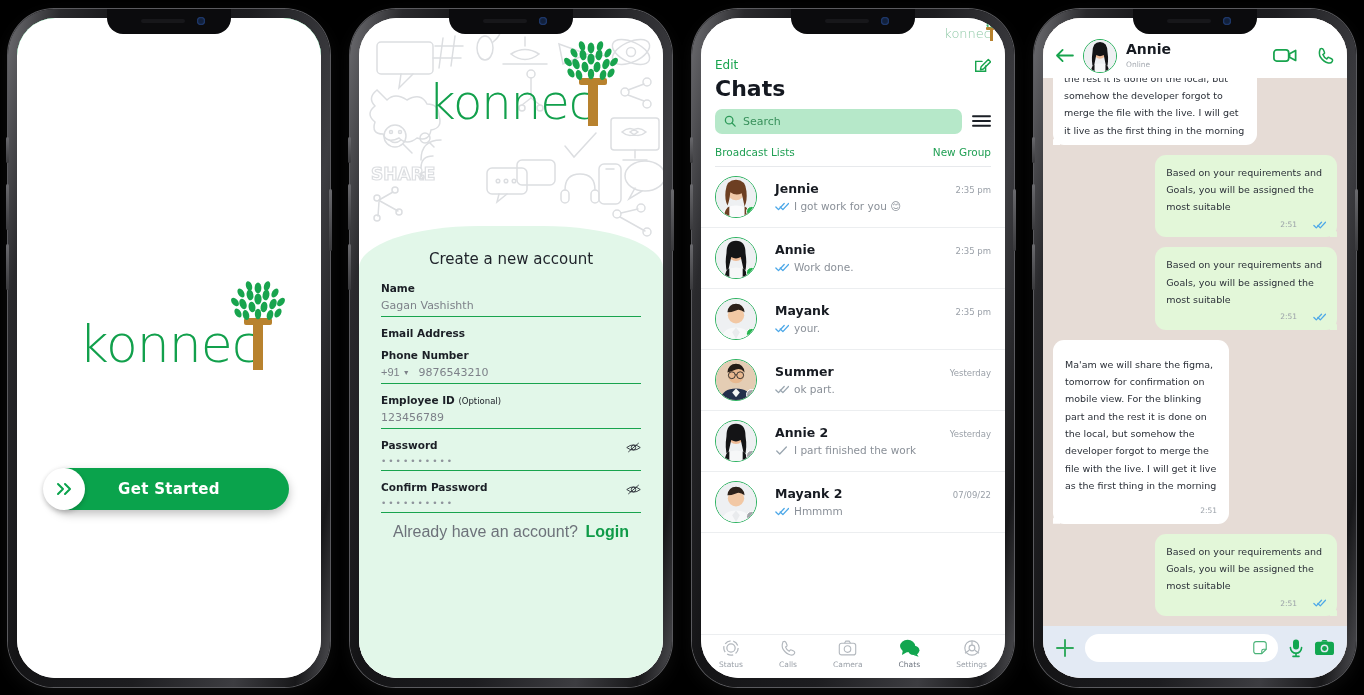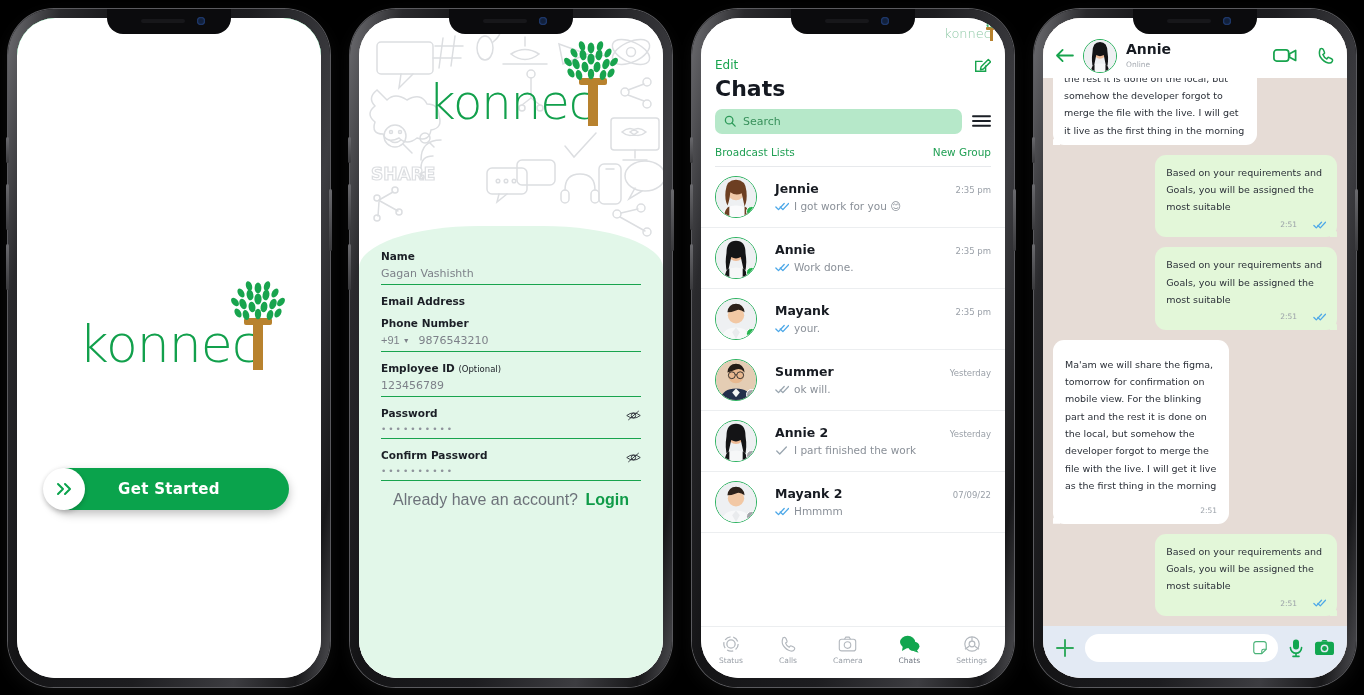--- a/index.html
+++ b/index.html
@@ -209,21 +209,21 @@
   }
   .dot.on { background: #26b44f; }
   .dot.off { background: #a3a6ab; }
   .crbody { flex: 1; min-width: 0;}
   .crtop { display:flex; align-items: baseline; justify-content: space-between;}
   .crname { font-size: 12.5px; font-weight: 700; color: #171b22; font-family:"DejaVu Sans",sans-serif;}
   .crtime { font-size: 8.5px; color: #9aa0a8; font-family:"DejaVu Sans",sans-serif;}
   .crmsg { display:flex; align-items:center; gap:5px; margin-top: 4px;}
   .crmsg .txt { font-size: 10.5px; color: #8a9098; font-family:"DejaVu Sans",sans-serif;}
   .tabbar {
-    height: 52px; border-top: 1px solid #eceef0;
+    height: 44px; border-top: 1px solid #eceef0;
     display:flex; align-items:center; justify-content: space-around; padding-bottom: 4px;
   }
   .tab { display:flex; flex-direction: column; align-items:center; gap: 3px; cursor:pointer;}
   .tab .tl { font-size: 7.5px; color: #9aa0a8; font-family:"DejaVu Sans",sans-serif;}
   .tab.active .tl { color: #6f7680; }
 
   
   .p4 { position:absolute; inset:0; background:#e6dcd6; display:flex; flex-direction:column;}
   .p4-head {
     height: 60px; background:#fff; display:flex; align-items:center; gap: 9px;
@@ -482,20 +482,21 @@
                 <ellipse cx="51" cy="33" rx="3" ry="5" transform="rotate(30 51 33)"></ellipse>
               <ellipse cx="19" cy="35" rx="3.2" ry="5.2" transform="rotate(-14 19 35)"></ellipse>
                 <ellipse cx="43" cy="35" rx="3.2" ry="5.2" transform="rotate(14 43 35)"></ellipse>
               <ellipse cx="31" cy="34" rx="3.2" ry="5.2"></ellipse>
             </g>
           </svg>
         </div>
       </div>
 
       <div class="p2-form">
+        <div class="p2-title">Create a new account</div>
 
         <div class="field">
           <div class="flabel">Name</div>
           <div class="fline">
               <div class="fval">Gagan Vashishth</div>
             </div>
         </div>
 
         <div class="field">
           <div class="flabel">Email Address</div>
@@ -737,21 +738,21 @@
                 <span class="crname">Summer</span>
                 <span class="crtime">Yesterday</span>
               </div>
               <div class="crmsg">
                 <span>
                   <svg width="14" height="9" viewBox="0 0 16 10">
                       <path d="M1 5.6 l3 3 l6.5 -7" fill="none" stroke="#9aa6b0" stroke-width="1.5" stroke-linecap="round" stroke-linejoin="round"></path>
                       <path d="M6 5.6 l3 3 l6.5 -7" fill="none" stroke="#9aa6b0" stroke-width="1.5" stroke-linecap="round" stroke-linejoin="round"></path>
                     </svg>
                 </span>
-                <span class="txt">ok will.</span>
+                <span class="txt">ok part.</span>
               </div>
             </div>
           </div>
 
           <div class="chatrow">
             <div class="avatar">
               <svg class="face" viewBox="0 0 42 42">
                   <rect width="42" height="42" fill="#eef0f2"></rect>
                 <circle cx="21" cy="16" r="8.2" fill="#eebb97"></circle>
                 <path d="M11 16 q0 -13 10 -13 q10 0 10 13 q2 12 -1 22 l-4 -18 q-5 3 -10 0 l-4 18 q-3 -10 -1 -22z" fill="#141416"></path>

